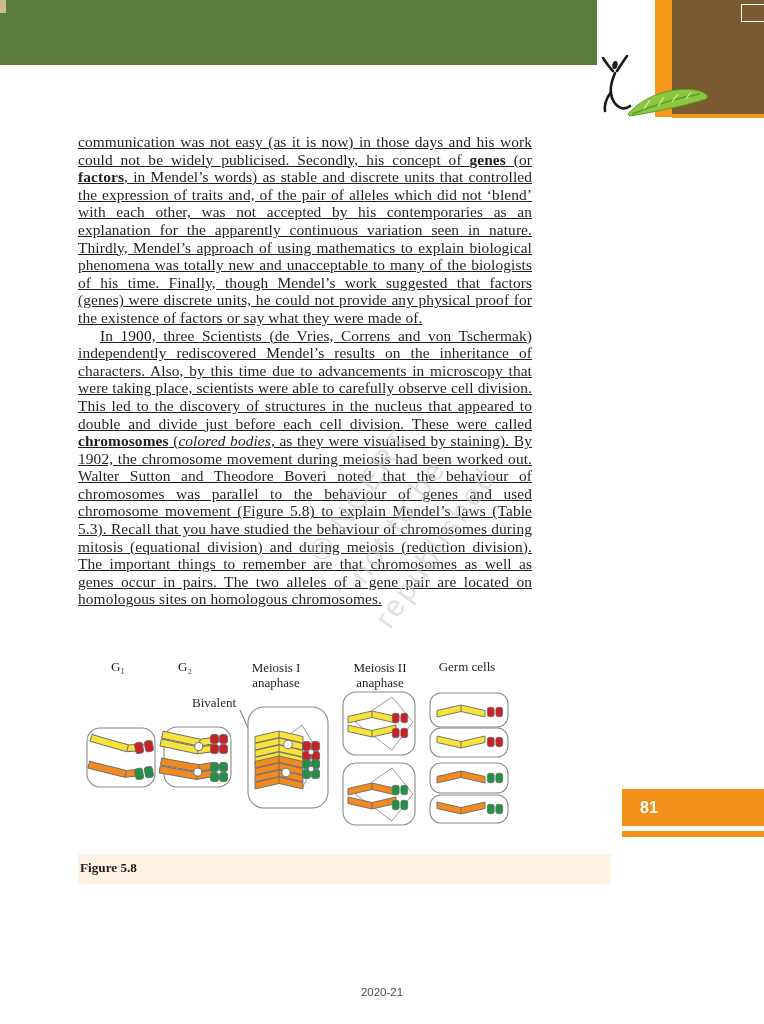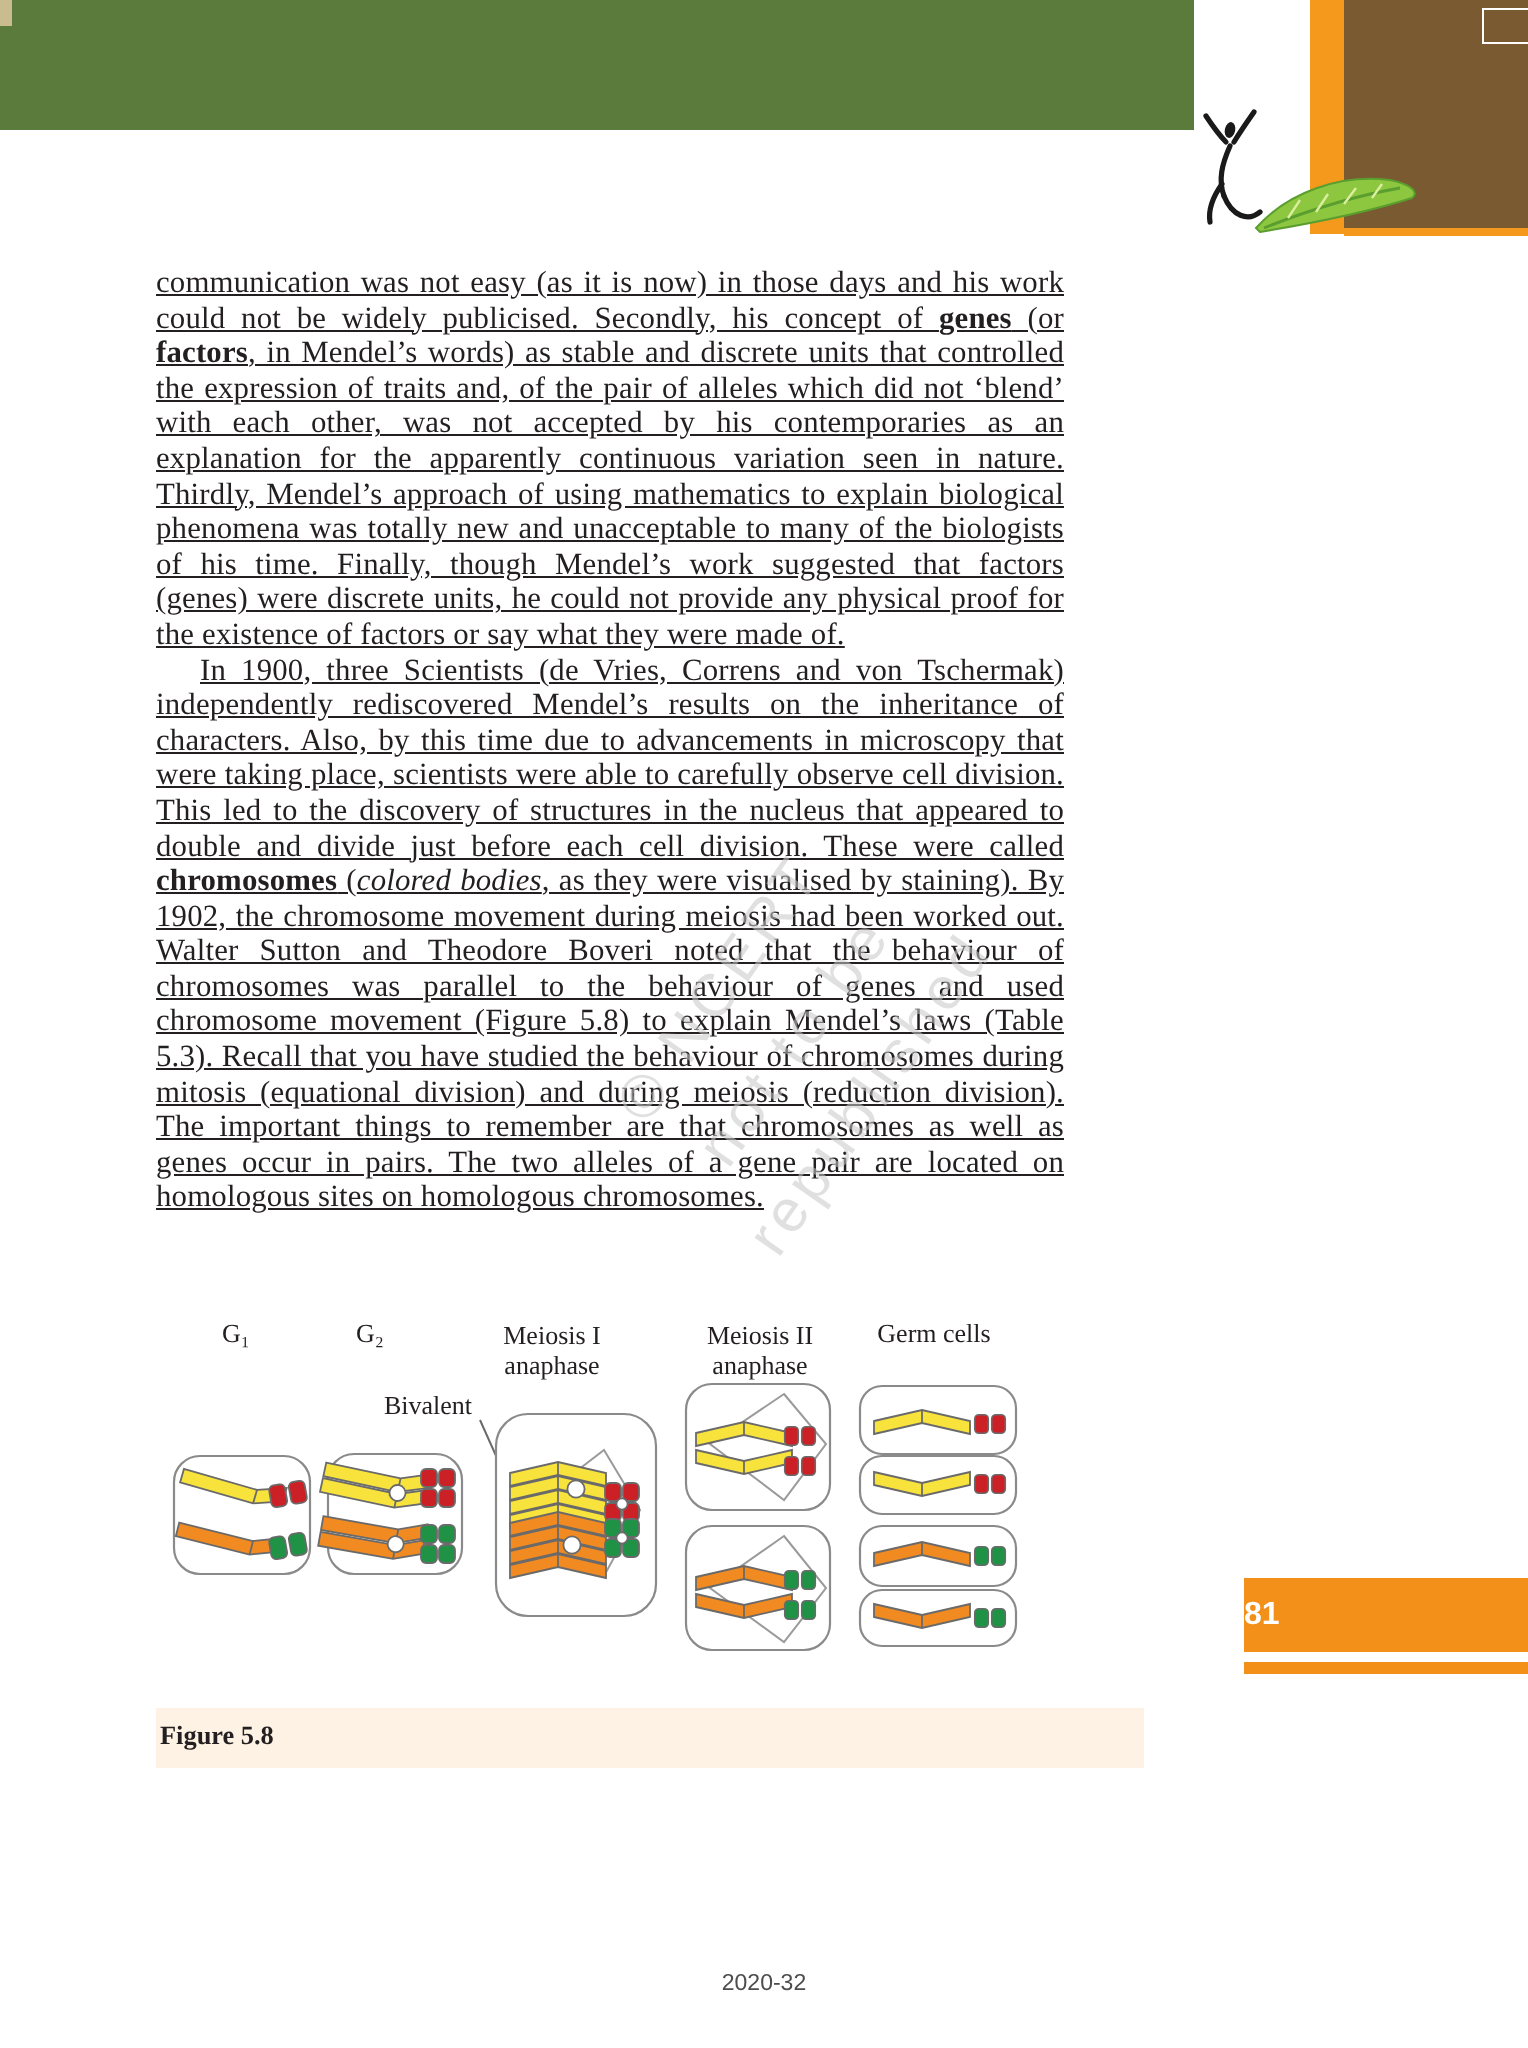--- a/index.html
+++ b/index.html
@@ -29,28 +29,28 @@
   
   .figsvg{position:absolute;left:0;top:648px;}
   .figsvg text{font-family:"Liberation Serif","DejaVu Serif",serif;font-size:13px;fill:var(--text);}
   .cellbox{fill:#ffffff;stroke:#8a8a8a;stroke-width:1.1;}
   .spindle{fill:none;stroke:#9a9a9a;stroke-width:1;}
   .pointer{stroke:#6a6a6a;stroke-width:1;}
   .cy{fill:var(--chromosome_yellow);} .co{fill:var(--chromosome_orange);}
   .cr{fill:var(--blob_red);} .cg{fill:var(--blob_green);}
   .wc{fill:#ffffff;stroke:#6a6a6a;stroke-width:0.9;}
   
-  .caption{position:absolute;left:78px;top:854px;width:494px;background:var(--caption_bg);
+  .caption{position:absolute;left:78px;top:854px;width:533px;background:var(--caption_bg);
            display:flex;padding:6px 2px 8px 2px;box-sizing:border-box;font-size:13.2px;line-height:15.6px;}
   .caption .lab{font-weight:bold;white-space:nowrap;margin-right:12px;}
   .caption .txt{text-align:justify;flex:1;}
   
   .badge{position:absolute;left:622px;top:789px;width:142px;height:37px;background:var(--badge_orange);
          color:#fff;font-family:"Liberation Sans","DejaVu Sans",sans-serif;font-size:16px;font-weight:bold;
-         line-height:37px;box-sizing:border-box;}
+         line-height:37px;padding-left:18px;box-sizing:border-box;}
   .badge-strip{position:absolute;left:622px;top:831px;width:142px;height:6px;background:var(--badge_orange);}
   .footer{position:absolute;left:0;top:986px;width:100%;text-align:center;
           font-family:"Liberation Sans","DejaVu Sans",sans-serif;font-size:11.5px;color:#4d4d4d;}
 </style>
 </head>
 <body>
 
 <div class="page">
 
   <div class="band-green"></div>
@@ -202,15 +202,15 @@
     </g>
   </svg>
 
   <div class="caption">
     <span class="lab">Figure 5.8</span>
   </div>
 
   <div class="badge">81</div>
   <div class="badge-strip"></div>
 
-  <div class="footer">2020-32</div>
+  <div class="footer">2020-21</div>
 
 </div>
 
 </body></html>

